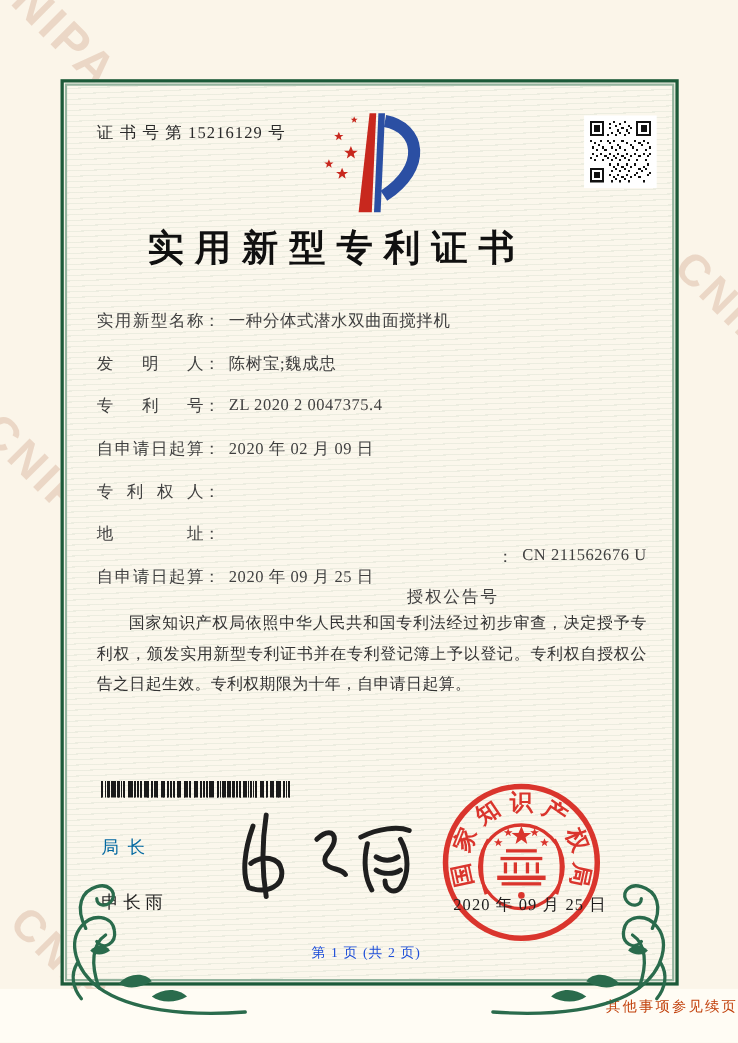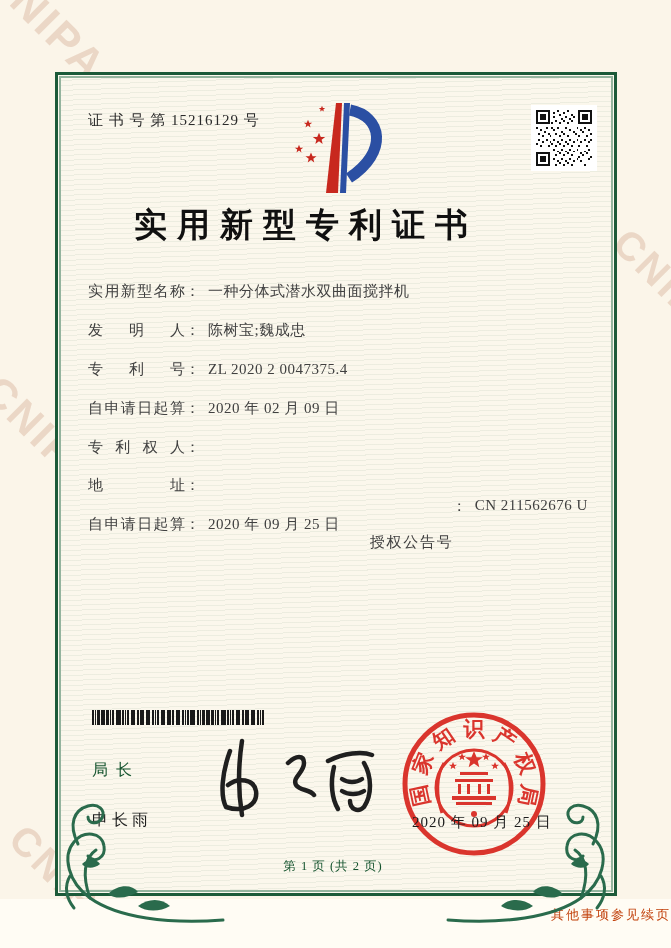--- a/index.html
+++ b/index.html
@@ -45,27 +45,27 @@
   .grant-no-group .flabel{width:82px;margin-top:36px;}
   .paras{position:absolute;left:88px;top:554px;width:500px;z-index:3;}
   .paras p{margin:0;font-size:14.5px;line-height:27.5px;text-align:justify;text-indent:2em;color:#333;letter-spacing:0.3px;}
   .barcode{
     position:absolute;left:92px;top:710px;width:174px;height:15px;z-index:3;
     background-image:
       repeating-linear-gradient(90deg,#1a1a1a 0 2px,transparent 2px 5px),
       repeating-linear-gradient(90deg,#1a1a1a 0 1px,transparent 1px 7px),
       repeating-linear-gradient(90deg,#1a1a1a 0 1px,transparent 1px 3px);
   }
-  .director-title{position:absolute;left:92px;top:760px;font-size:16px;letter-spacing:8px;color:#14532d;z-index:3;}
+  .director-title{position:absolute;left:92px;top:760px;font-size:16px;letter-spacing:8px;color:#0369a1;z-index:3;}
   .director-name{position:absolute;left:92px;top:791px;font-size:16px;letter-spacing:4px;color:#1e1e1e;z-index:3;margin-top:19px;}
   .signature{position:absolute;left:192px;top:733px;width:190px;height:92px;z-index:4;}
   .seal{position:absolute;left:383px;top:693px;width:182px;height:182px;z-index:3;opacity:0.92;}
   .seal-text{font-size:21px;font-weight:bold;fill:#d8251d;font-family:"Liberation Serif",serif;}
   .seal-date{position:absolute;left:412px;top:813px;font-size:15px;letter-spacing:1px;color:#1c1c1c;z-index:5;}
-  .page-info{position:absolute;left:55px;top:858px;width:556px;text-align:center;font-size:12.5px;color:#14532d;z-index:3;letter-spacing:1px;}
+  .page-info{position:absolute;left:55px;top:858px;width:556px;text-align:center;font-size:12.5px;color:#1d4ed8;z-index:3;letter-spacing:1px;}
   .bottom-note{position:absolute;left:0;top:906px;width:671px;text-align:right;font-size:13px;color:#c2410c;letter-spacing:2px;z-index:3;}
   .flourish{position:absolute;width:190px;height:130px;z-index:4;}
   .flourish.left{left:38px;top:798px;}
   .flourish.right{left:443px;top:798px;transform:scaleX(-1);}
 </style>
 </head>
 <body>
 
 <span class="wm" style="left:-28px;top:-4px;font-size:44px;">CNIPA</span>
 <span class="wm" style="left:388px;top:104px;font-size:38px;">CNIPA</span>
@@ -173,20 +173,21 @@
     <span class="fval">2020 年 09 月 25 日</span>
     <span class="grant-no-group">
       <span class="flabel">授权公告号</span>
         <span class="fcolon">：</span>
       <span class="fval">CN 211562676 U</span>
     </span>
   </div>
 </div>
 
 <div class="paras">
+  <p>国家知识产权局依照中华人民共和国专利法经过初步审查，决定授予专利权，颁发实用新型专利证书并在专利登记簿上予以登记。专利权自授权公告之日起生效。专利权期限为十年，自申请日起算。</p>
 </div>
 
 <div class="barcode"></div>
 
 <div class="director-title">局长</div>
 <div class="director-name">申长雨</div>
 
 <svg class="signature" viewBox="0 0 190 92">
   <g stroke="#1f1f1f" stroke-width="4.5" fill="none" stroke-linecap="round" stroke-linejoin="round">
     <path d="M38,18 C30,40 28,62 34,74 C52,80 66,72 64,58 C62,46 46,44 36,52"></path>

